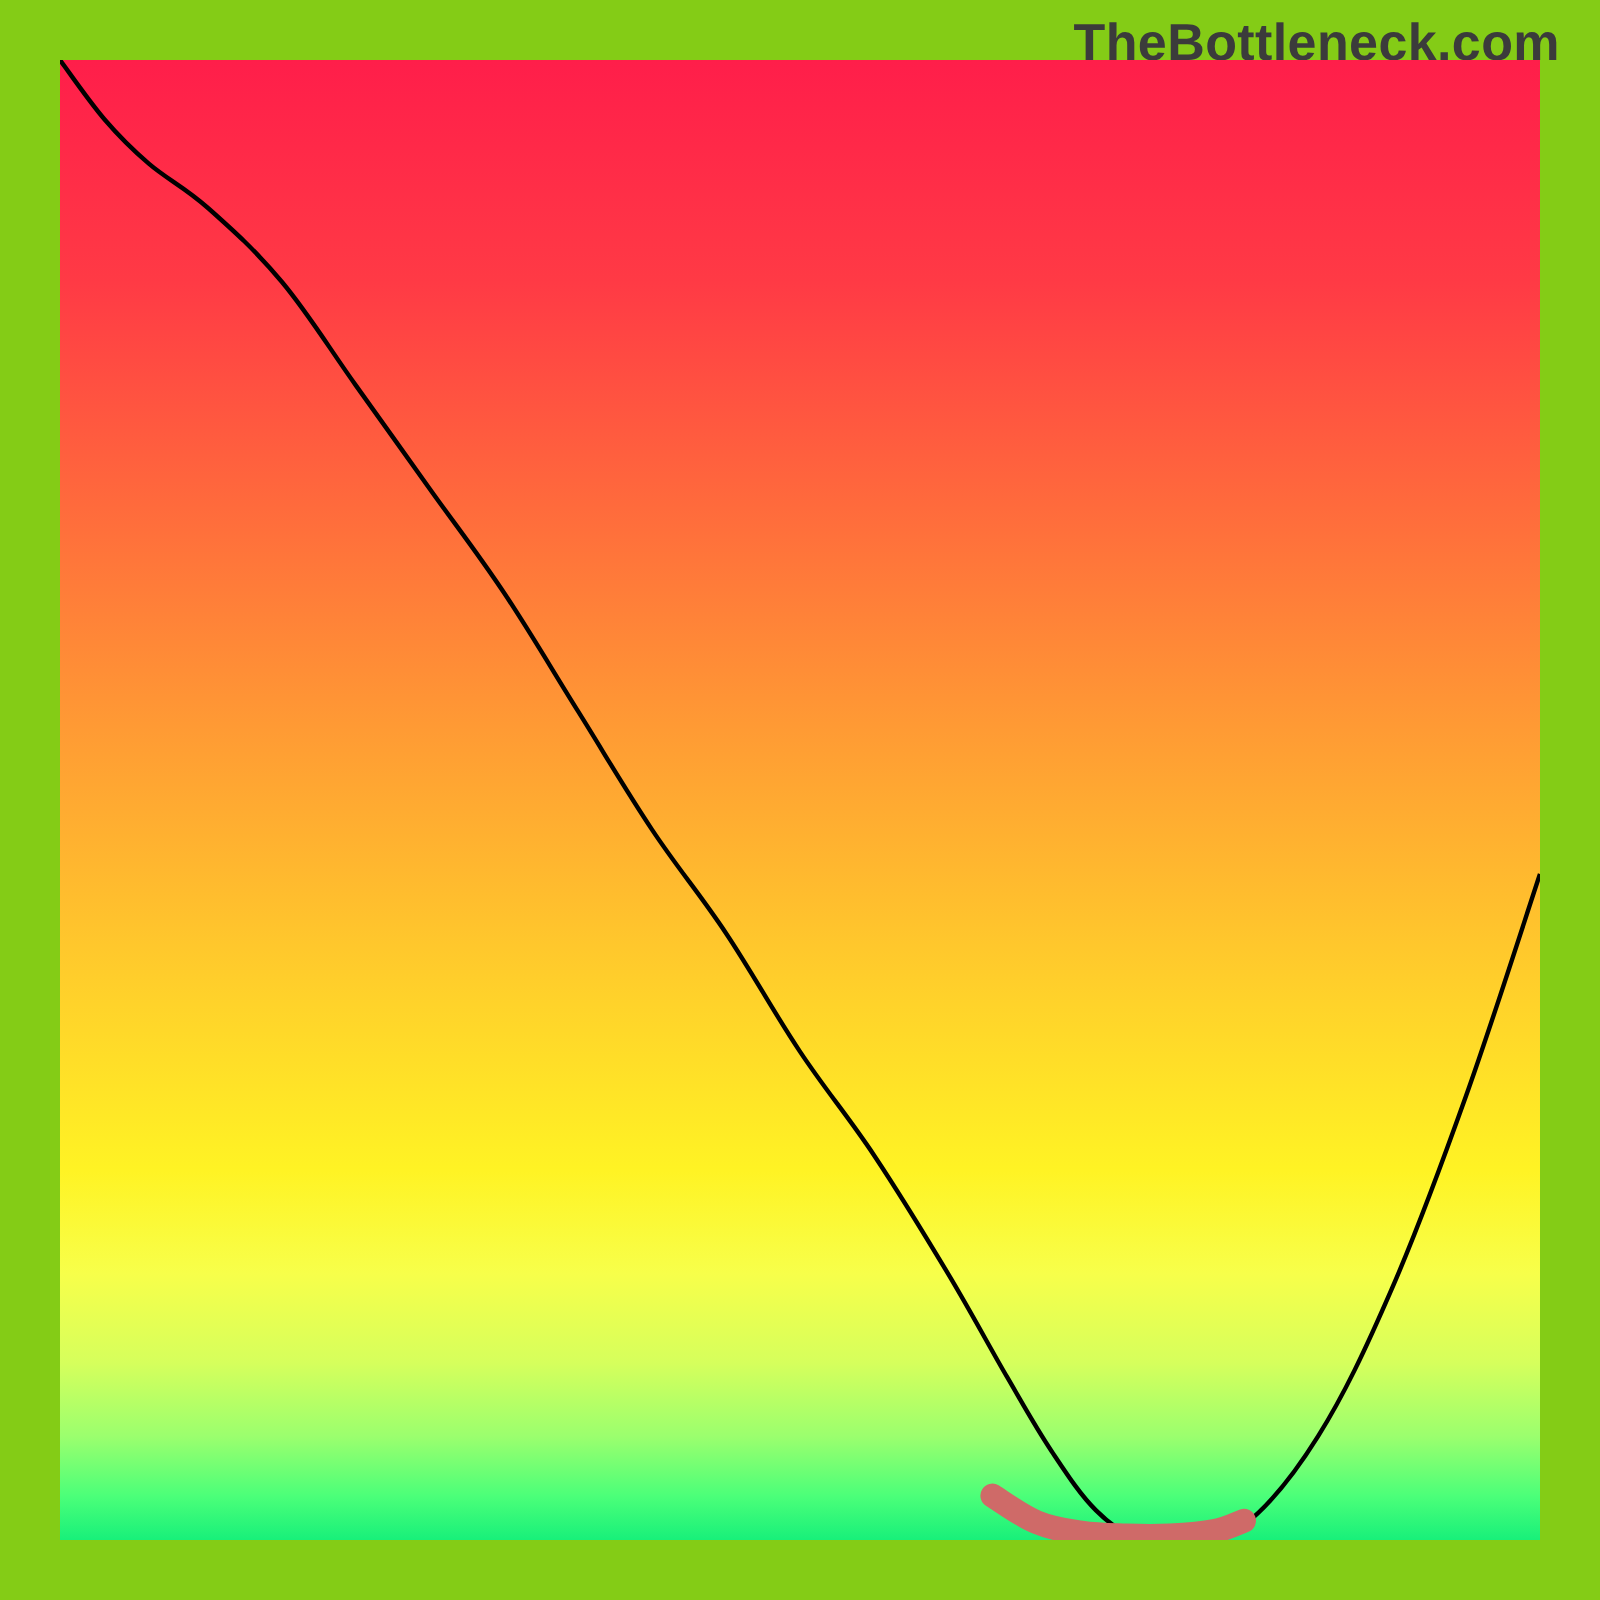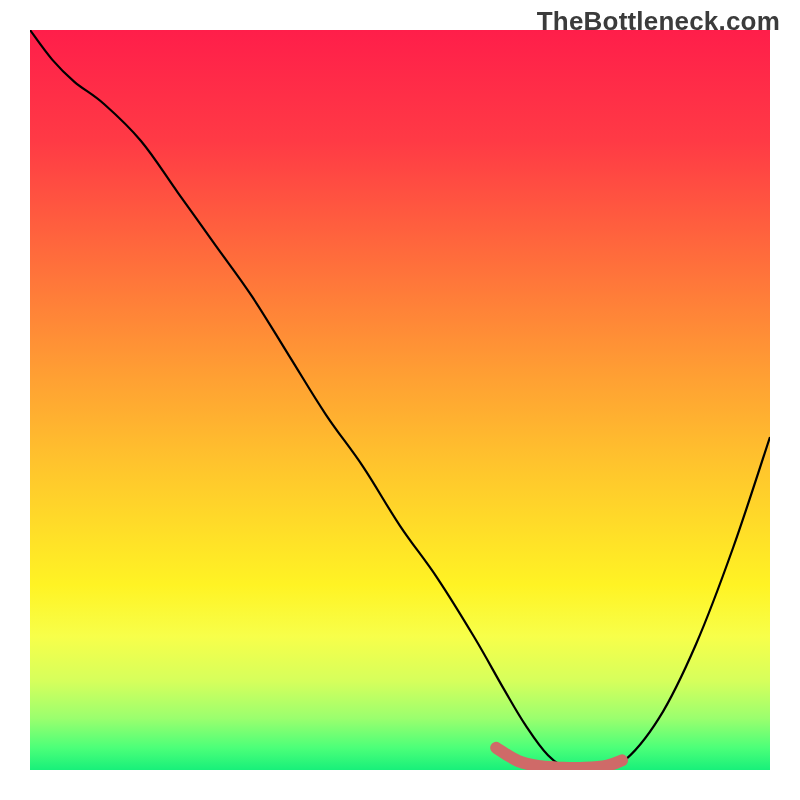--- a/index.html
+++ b/index.html
@@ -8,21 +8,21 @@
     width: 800px;
     height: 800px;
     background: #000000;
     overflow: hidden;
     font-family: Arial, Helvetica, sans-serif;
   }
   .frame {
     position: relative;
     width: 800px;
     height: 800px;
-    background: #ffffff;
+    background: #84cc16;
   }
   .watermark {
     position: absolute;
     top: 6px;
     right: 20px;
     color: #3b3b3b;
     font-size: 26px;
     font-weight: 600;
     letter-spacing: 0.2px;
   }

